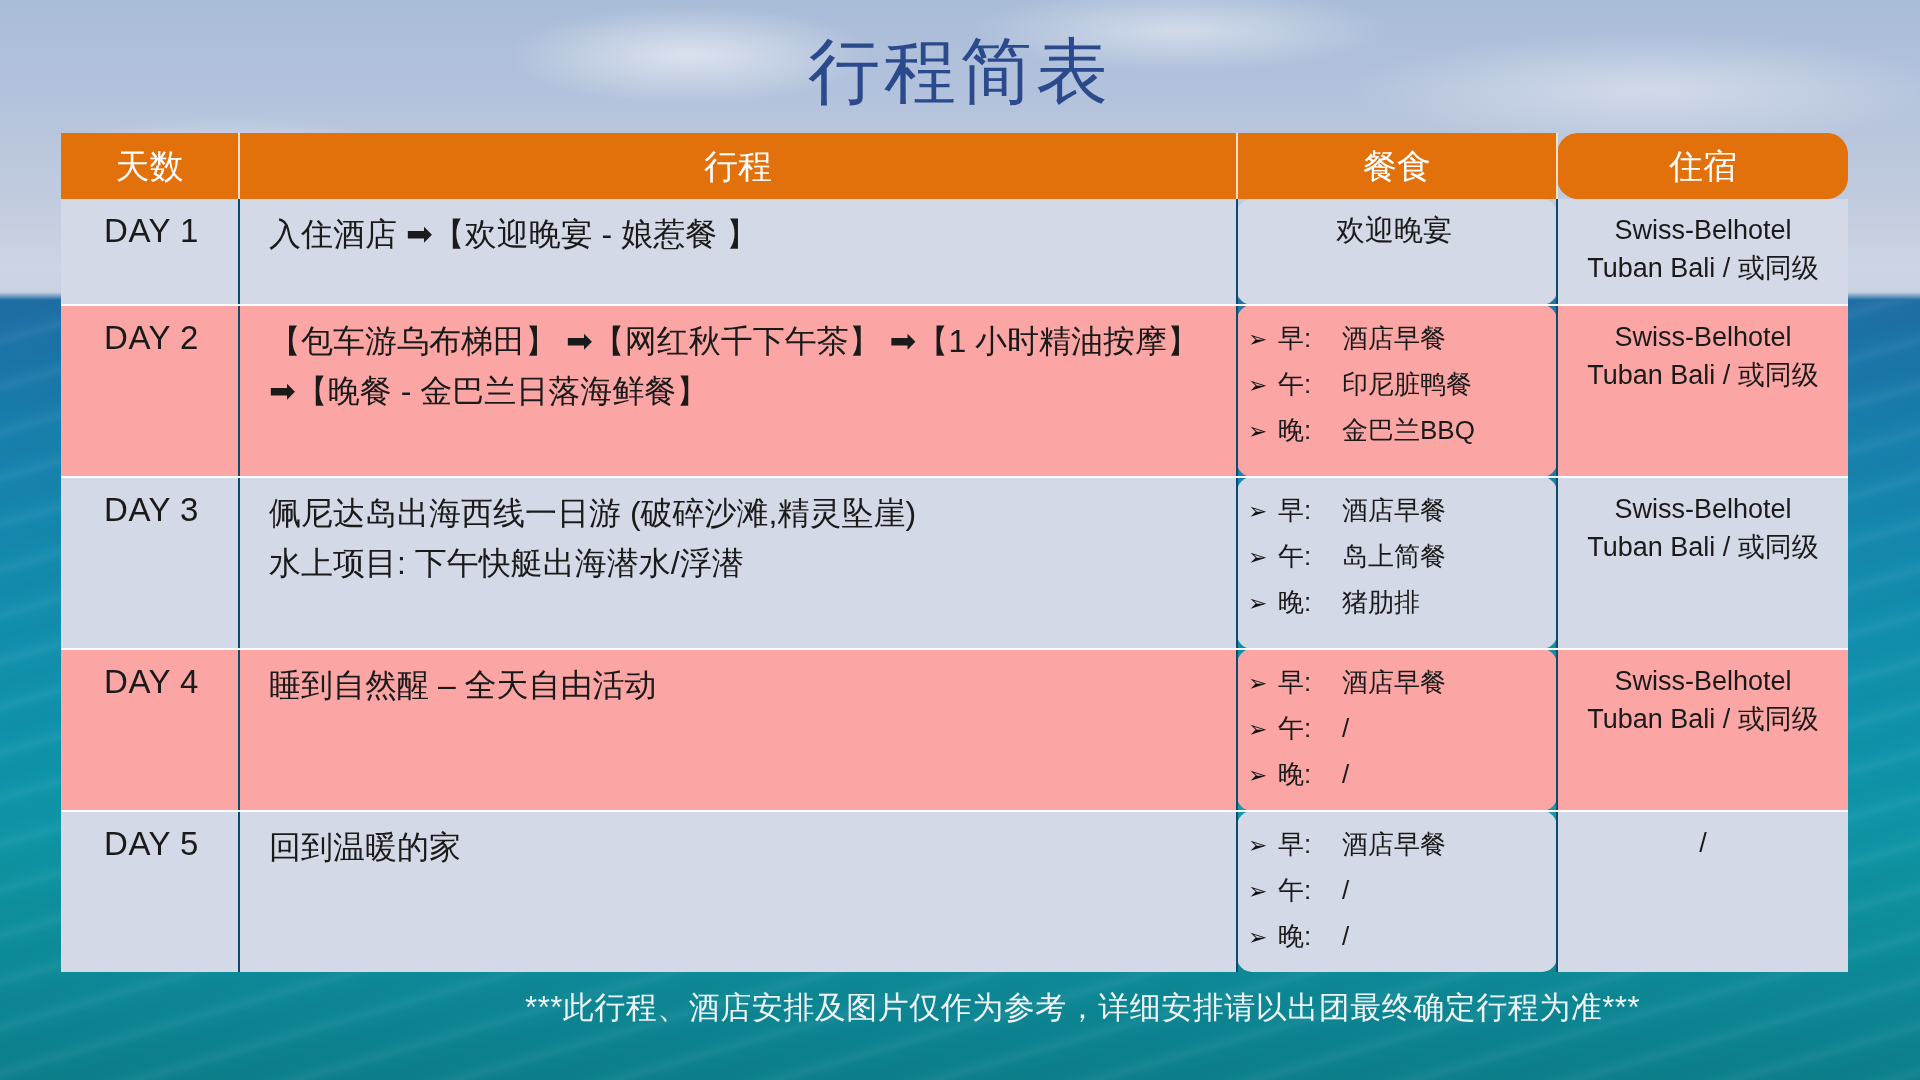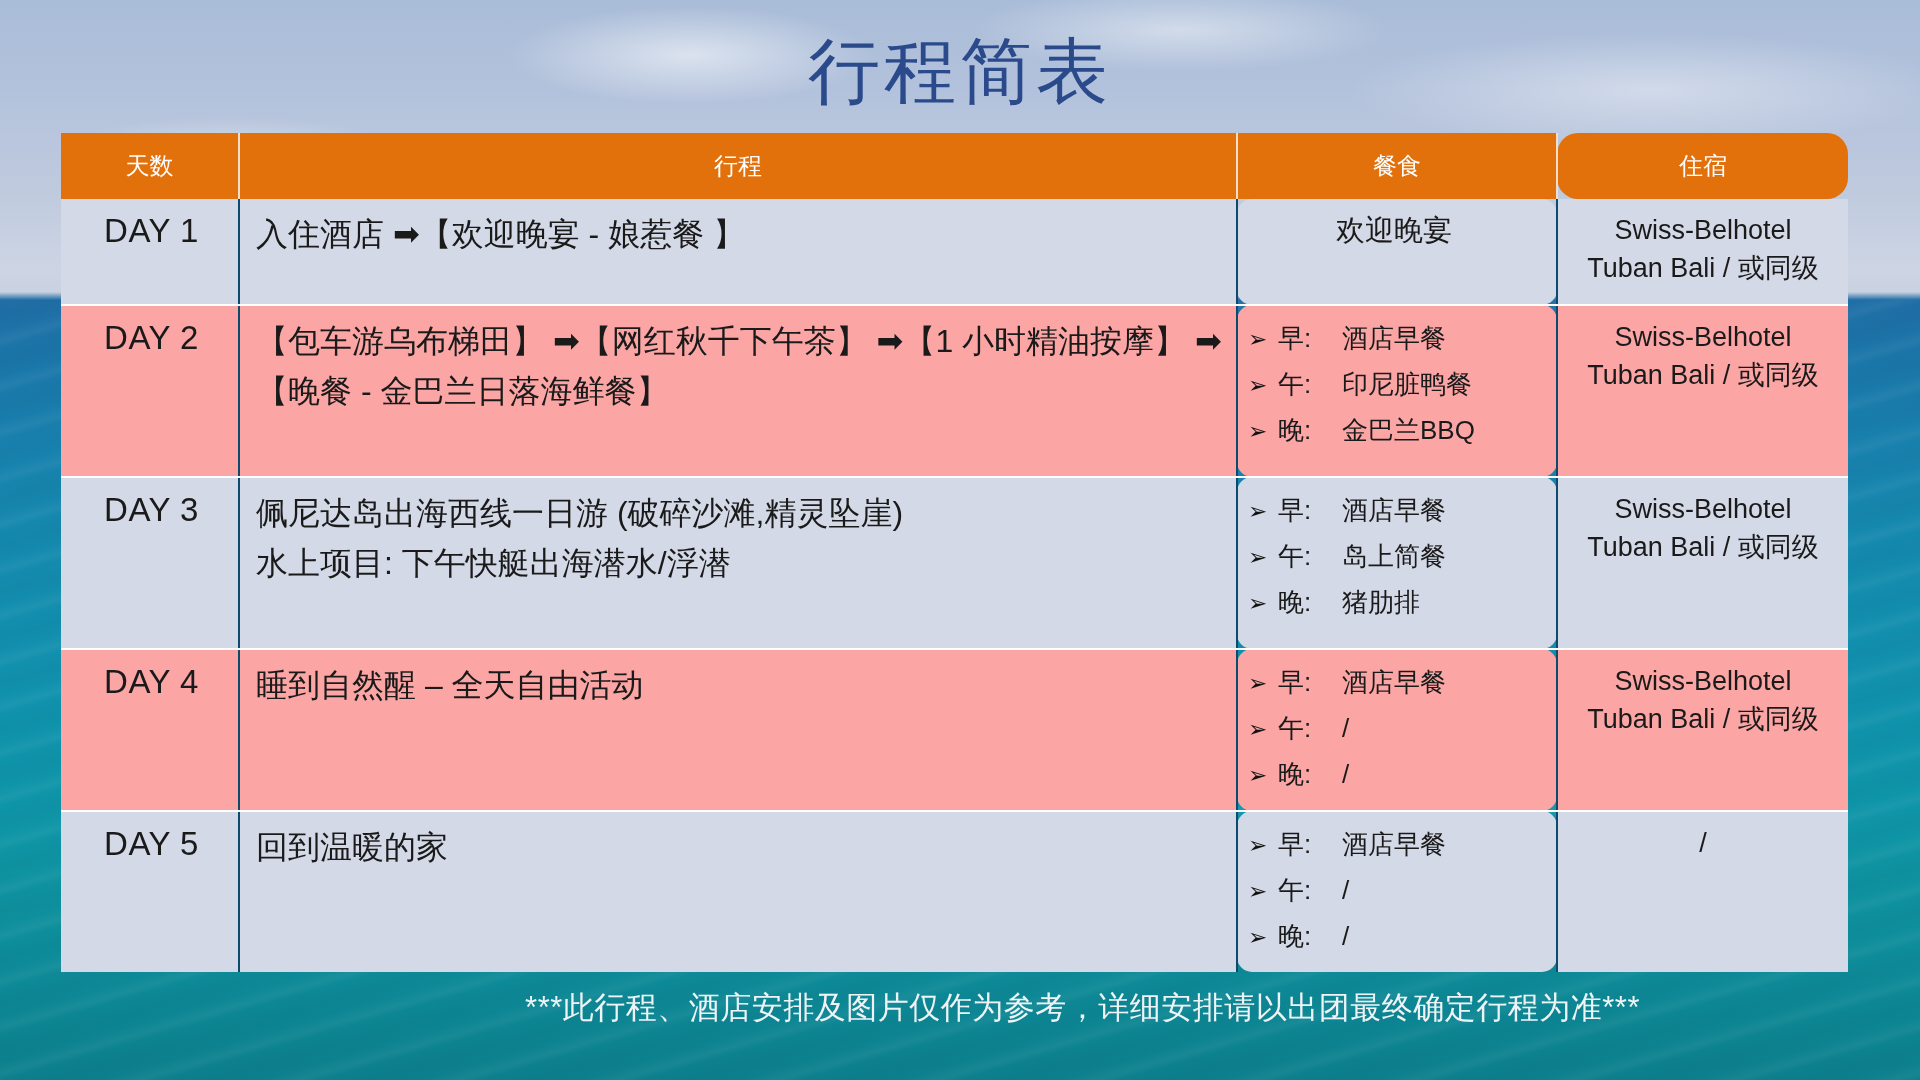--- a/index.html
+++ b/index.html
@@ -87,21 +87,21 @@
   }
   table.itinerary col.c-day   { width: 178px; }
   table.itinerary col.c-route { width: 998px; }
   table.itinerary col.c-meal  { width: 320px; }
   table.itinerary col.c-hotel { width: 291px; }
 
   thead th {
     background: #E2700B;
     color: #ffffff;
     font-weight: 400;
-    font-size: 24px;
+    font-size: 34px;
     line-height: 42px;
     height: 66px;
     text-align: center;
     vertical-align: middle;
     border-right: 2px solid #f6dfc6;
   }
   thead th:last-child { border-right: none; border-radius: 21px; }
 
   tbody td {
     border-right: 2px solid #0c4a6e;
@@ -119,21 +119,21 @@
   td.day {
     text-align: center;
     font-size: 33px;
     line-height: 44px;
     letter-spacing: .5px;
     padding-left: 4px;
   }
   td.route {
     font-size: 32px;
     line-height: 50px;
-    padding-left: 16px;
+    padding-left: 29px;
     padding-right: 14px;
   }
   td.route .line { white-space: normal; }
 
   td.meal { padding-left: 10px; padding-right: 6px; border-radius: 15px; }
   td.meal.center {
     text-align: center;
     font-size: 29px;
     line-height: 42px;
     padding-left: 0;

